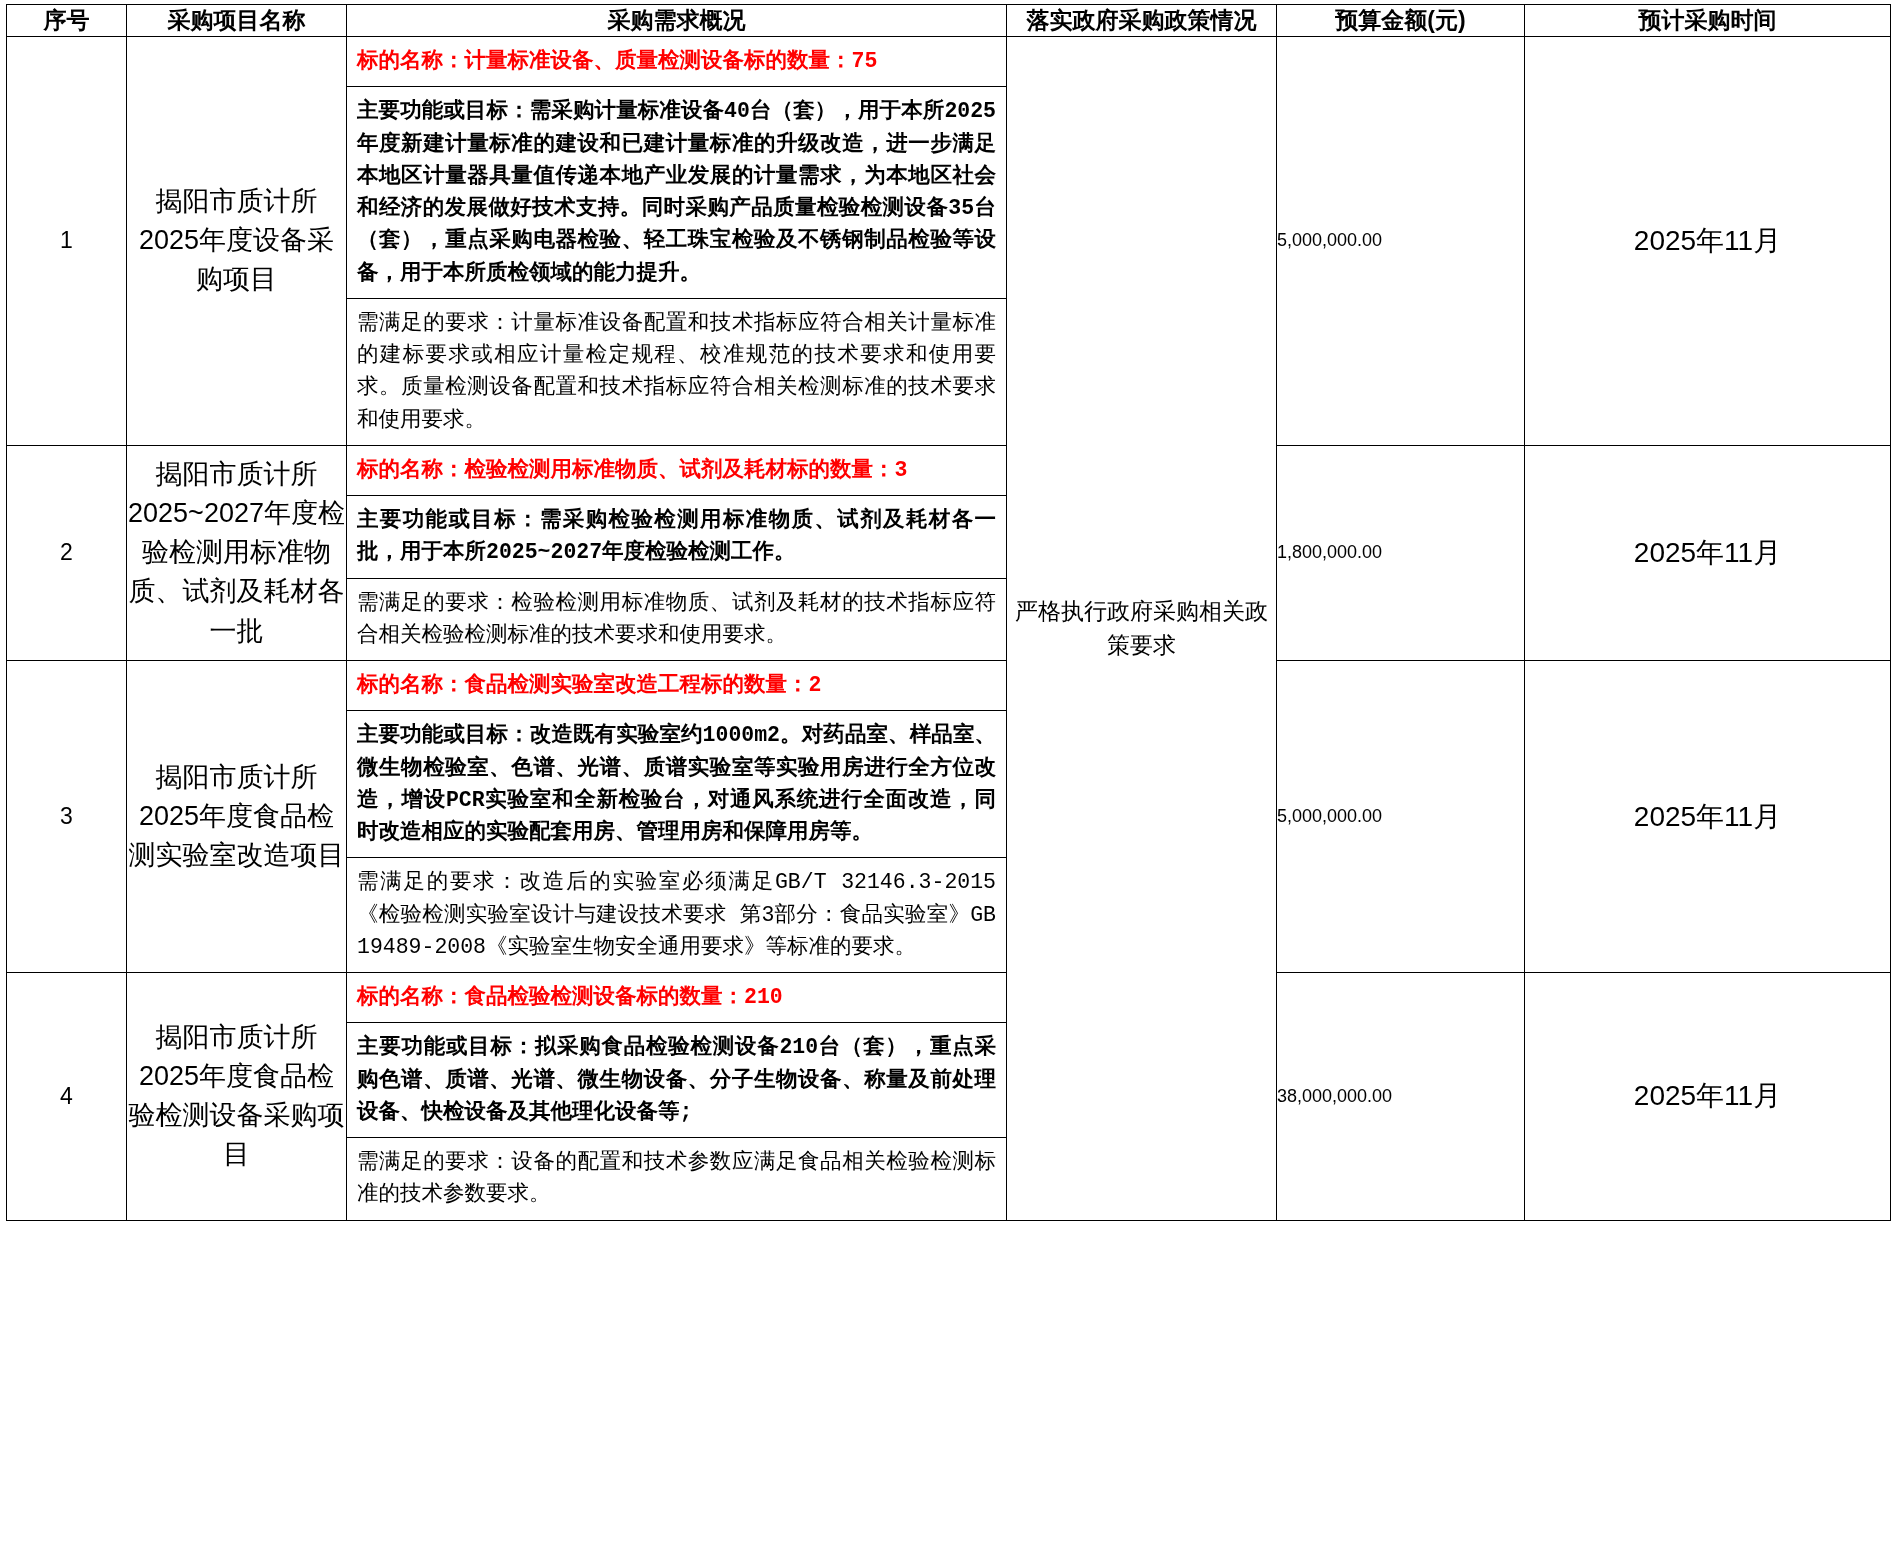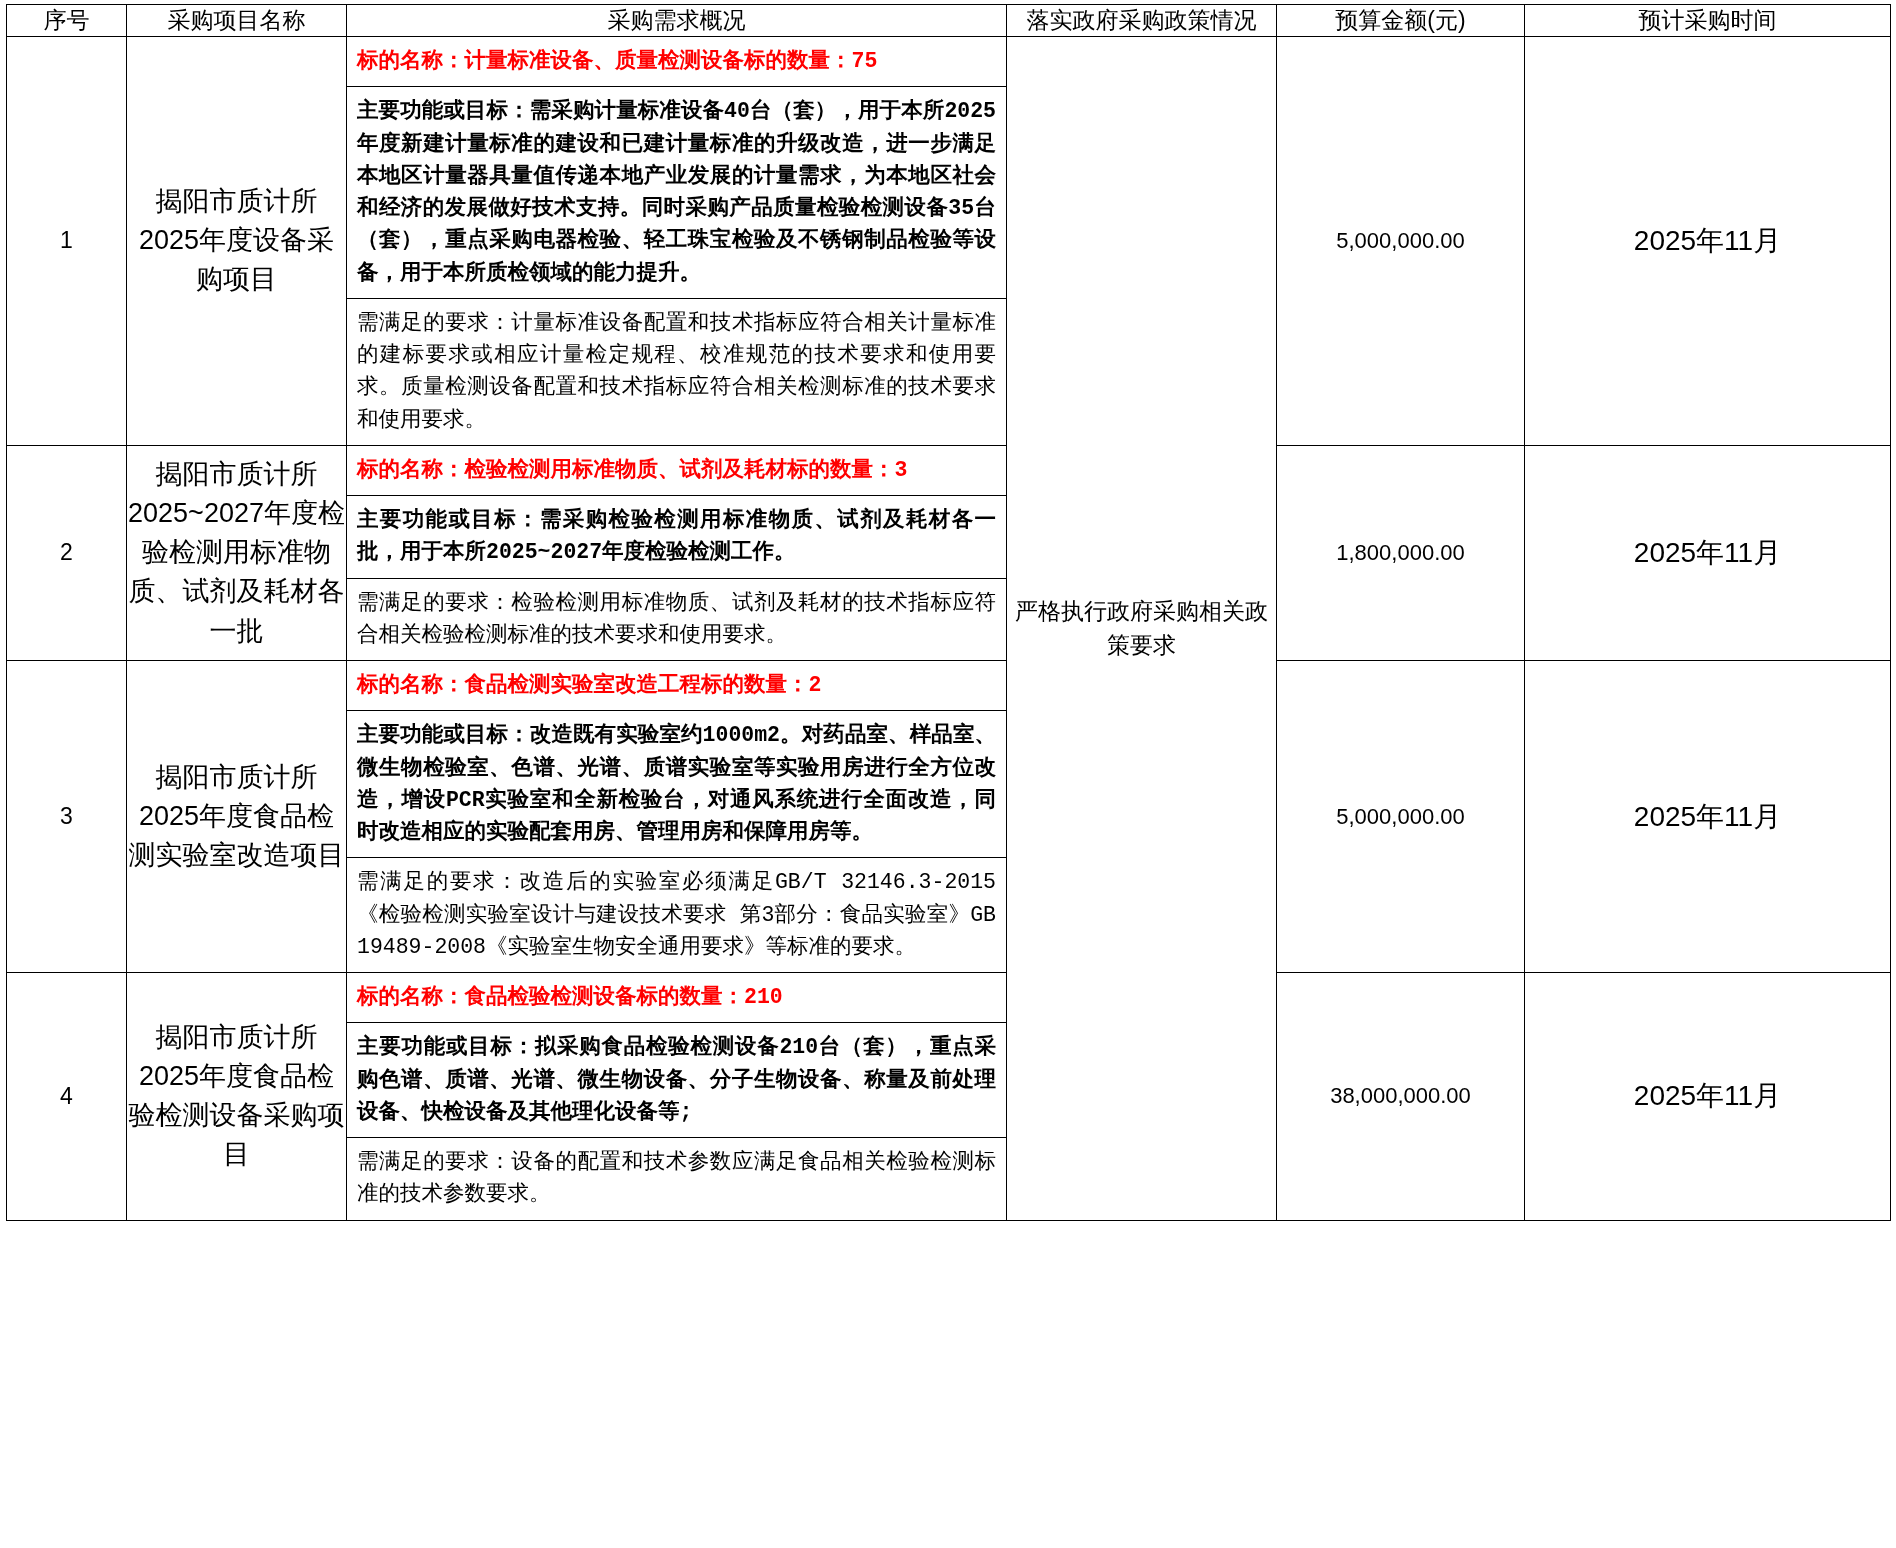--- a/index.html
+++ b/index.html
@@ -22,21 +22,21 @@
     table-layout: fixed;
     width: 1884px;
     margin: 0;
   }
   table.proc td, table.proc th {
     border: 1px solid #000000;
     vertical-align: middle;
     padding: 0;
   }
   thead th {
-    font-weight: normal;
+    font-weight: bold;
     font-size: 23px;
     text-align: center;
     padding: 14px 6px;
     line-height: 1.35;
   }
   
   col.c-seq      { width: 120px; }
   col.c-name     { width: 220px; }
   col.c-demand   { width: 660px; }
   col.c-policy   { width: 270px; }
@@ -59,22 +59,22 @@
     font-family: Liberation Mono, monospace;
   }
   td.policy {
     text-align: center;
     font-size: 23px;
     line-height: 1.5;
     padding: 6px 10px;
     margin-top: 20px;
   }
   td.budget {
-    text-align: center;
-    font-size: 22px;
+    text-align: left;
+    font-size: 18px;
   }
   td.time {
     text-align: center;
     font-size: 28px;
   }
 
   
   .dblock {
     border-bottom: 1px solid #000000;
     padding: 8px 10px 9px 10px;

